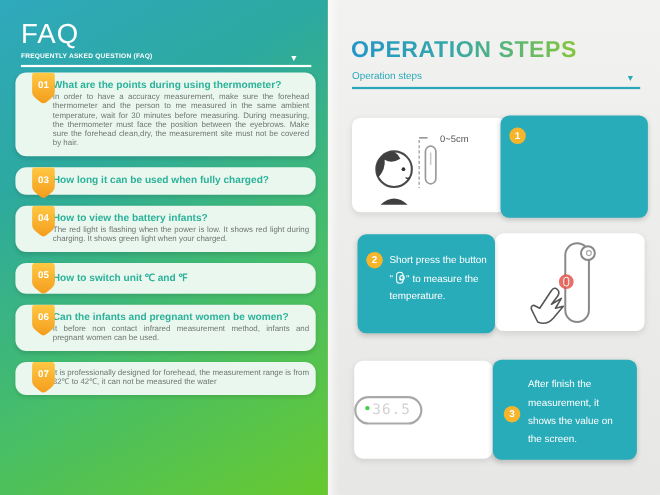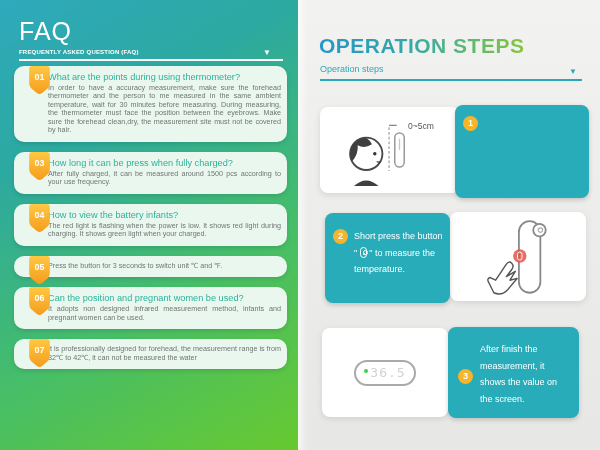--- a/index.html
+++ b/index.html
@@ -17,41 +17,41 @@
   .faq-title { color:#fff; font-size:25px; font-weight:500; letter-spacing:1px; }
   .faq-subtitle { color:#fff; font-size:6px; font-weight:bold; letter-spacing:.2px; margin-top:3px; }
   .faq-rule { position:relative; margin-top:4px; height:2px; background:#fff; width:264px; }
   .chev { font-size:8px; line-height:1; display:inline-block; cursor:pointer; }
   .chev-white { position:absolute; right:12px; top:-10px; color:#fff; }
   .cards { position:absolute; left:14px; right:11px; top:66px; display:flex; flex-direction:column; gap:10px; }
   .card { position:relative; background:#eaf7ef; border-radius:10px; padding:6px 6px 7px 34px;
           box-shadow:0 2px 4px rgba(0,0,0,.12); }
   .badge { position:absolute; left:15px; top:0px; width:21px; height:30px; }
   .badge text { font-size:9.5px; font-weight:bold; fill:#fff; }
-  .card-title { color:#2cb299; font-size:9.2px; font-weight:normal; margin-bottom:2px; }
+  .card-title { color:#2cb299; font-size:9.2px; font-weight:bold; margin-bottom:2px; }
   .card-body { color:#6f7674; font-size:7.2px; line-height:1.18; text-align:justify; }
 
   
   .right-panel {
     position:relative; width:302px; height:450px; flex:none; overflow:hidden;
     background:linear-gradient(180deg,#f2f2f1 0%, #ebebea 60%, #e7e7e6 100%);
     box-shadow:inset 10px 0 10px -7px rgba(255,255,255,.9);
   }
   .op-title {
     position:absolute; left:21px; top:34px; font-size:21px; font-weight:bold; letter-spacing:.5px;
     background:linear-gradient(90deg,#2496c8 0%, #35a8a8 45%, #86c53d 100%);
     -webkit-background-clip:text; background-clip:text; color:transparent;
   }
   .op-sub { position:absolute; left:22px; top:64px; font-size:9px; color:#29a9b7; }
   .op-rule { position:absolute; left:22px; top:79px; width:262px; height:2px; background:#29a9b7; }
   .chev-teal { position:absolute; right:23px; top:68px; color:#29a9b7; }
 
   .ill-box { position:absolute; background:#fff; border-radius:8px;
              box-shadow:0 2px 6px rgba(0,0,0,.10);
-             display:flex; align-items:center; justify-content:center; }
+             display:flex; align-items:center; justify-content:flex-start; }
   .step-box { position:absolute; background:#28acb9; border-radius:8px; color:#fff;
               box-shadow:0 2px 5px rgba(0,0,0,.18); z-index:2; }
   .step-box p { font-size:8.8px; }
   .num { position:absolute; width:15px; height:15px; border-radius:50%; background:#f6b52a;
          color:#fff; font-size:9px; font-weight:bold; text-align:center; line-height:15px; }
 
   #ill1 { left:22px; top:107px; width:140px; height:86px; z-index:1; }
   #txt1 { left:157px; top:105px; width:134px; height:93px; padding:11px 8px 0 28px; }
   #txt1 .num { left:8px;  top:11px; }
   #txt1 p { line-height:1.2; }
@@ -111,48 +111,47 @@
         <div class="card-title">What are the points during using thermometer?</div>
         <div class="card-body">In order to have a accuracy measurement, make sure the forehead thermometer and the person to me measured in the same ambient temperature, wait for 30 minutes before measuring. During measuring, the thermometer must face the position between the eyebrows. Make sure the forehead clean,dry, the measurement site must not be covered by hair.</div>
       </div>
 
 
       <div class="card">
         <svg class="badge" viewBox="0 0 22 32">
           <path d="M3 0 L19 0 A3 3 0 0 1 22 3 L22 18 C22 21 20.8 23 18.6 24.8 L13.8 28.7 C12.1 30.1 9.9 30.1 8.2 28.7 L3.4 24.8 C1.2 23 0 21 0 18 L0 3 A3 3 0 0 1 3 0 Z" fill="url(#badgeGrad)"></path>
           <text x="11" y="15" text-anchor="middle">03</text>
         </svg>
-        <div class="card-title">How long it can be press when fully charged?</div>
-        <div class="card-body">After fully charged, it can be measured around 1500 pcs according to your use frequency.</div>
+        <div class="card-title">How long it can be used when fully charged?</div>
       </div>
 
       <div class="card">
         <svg class="badge" viewBox="0 0 22 32">
           <path d="M3 0 L19 0 A3 3 0 0 1 22 3 L22 18 C22 21 20.8 23 18.6 24.8 L13.8 28.7 C12.1 30.1 9.9 30.1 8.2 28.7 L3.4 24.8 C1.2 23 0 21 0 18 L0 3 A3 3 0 0 1 3 0 Z" fill="url(#badgeGrad)"></path>
           <text x="11" y="15" text-anchor="middle">04</text>
         </svg>
         <div class="card-title">How to view the battery infants?</div>
         <div class="card-body">The red light is flashing when the power is low. It shows red light during charging. It shows green light when your charged.</div>
       </div>
 
       <div class="card">
         <svg class="badge" viewBox="0 0 22 32">
           <path d="M3 0 L19 0 A3 3 0 0 1 22 3 L22 18 C22 21 20.8 23 18.6 24.8 L13.8 28.7 C12.1 30.1 9.9 30.1 8.2 28.7 L3.4 24.8 C1.2 23 0 21 0 18 L0 3 A3 3 0 0 1 3 0 Z" fill="url(#badgeGrad)"></path>
           <text x="11" y="15" text-anchor="middle">05</text>
         </svg>
-        <div class="card-body">Press the button for 3 seconds to switch unit ℃ and ℉.</div>
+        <div class="card-title">How to switch unit ℃ and ℉</div>
       </div>
 
       <div class="card">
         <svg class="badge" viewBox="0 0 22 32">
           <path d="M3 0 L19 0 A3 3 0 0 1 22 3 L22 18 C22 21 20.8 23 18.6 24.8 L13.8 28.7 C12.1 30.1 9.9 30.1 8.2 28.7 L3.4 24.8 C1.2 23 0 21 0 18 L0 3 A3 3 0 0 1 3 0 Z" fill="url(#badgeGrad)"></path>
           <text x="11" y="15" text-anchor="middle">06</text>
         </svg>
-        <div class="card-title">Can the position and pregnant women be used?</div>
-        <div class="card-body">It adopts non designed infrared measurement method, infants and pregnant women can be used.</div>
+        <div class="card-title">Can the infants and pregnant women be women?</div>
+        <div class="card-body">It before non contact infrared measurement method, infants and pregnant women can be used.</div>
       </div>
 
       <div class="card">
         <svg class="badge" viewBox="0 0 22 32">
           <path d="M3 0 L19 0 A3 3 0 0 1 22 3 L22 18 C22 21 20.8 23 18.6 24.8 L13.8 28.7 C12.1 30.1 9.9 30.1 8.2 28.7 L3.4 24.8 C1.2 23 0 21 0 18 L0 3 A3 3 0 0 1 3 0 Z" fill="url(#badgeGrad)"></path>
           <text x="11" y="15" text-anchor="middle">07</text>
         </svg>
         <div class="card-body">It is professionally designed for forehead, the measurement range is from 32℃ to 42℃, it can not be measured the water</div>
       </div>
 

